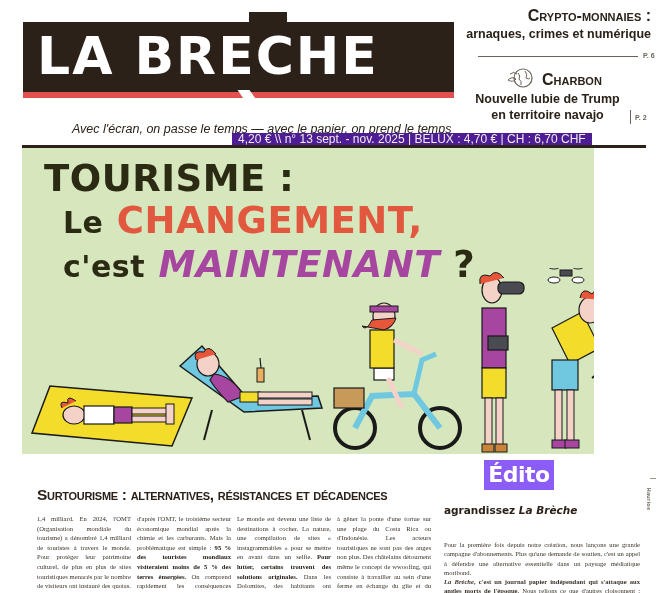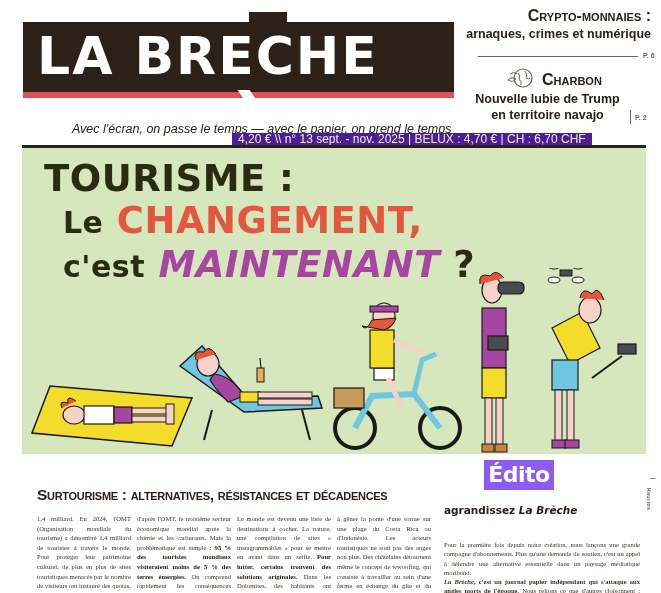--- a/index.html
+++ b/index.html
@@ -25,21 +25,21 @@
     .globe-icon { position: absolute; left: 36px; top: 2px; width: 28px; height: 24px; }
     .teaser2-kicker { position: absolute; left: 72px; top: 6px; font-weight: bold; font-size: 16px; font-variant: small-caps; line-height: 20px; }
     .teaser2-sub { position: absolute; left: 0; top: 27px; width: 155px; text-align: center; font-weight: bold; font-size: 12.5px; line-height: 16px; }
     .teaser2-bar { position: absolute; left: 630px; top: 110px; width: 1px; height: 14px; background: #6b6358; }
 
     
     .price { position: absolute; left: 232px; top: 133px; height: 13px; padding: 0 6px; background: #4c1d95; color: #f2ece4; font-size: 12px; line-height: 13px; white-space: nowrap; }
     .top-rule { position: absolute; left: 22px; top: 145px; width: 624px; height: 3px; background: #2b2118; }
 
     
-    .cover { position: absolute; left: 22px; top: 148px; width: 624px; height: 306px; background: #d6e6bd; overflow: hidden; }
+    .cover { position: absolute; left: 22px; top: 148px; width: 572px; height: 306px; background: #d6e6bd; overflow: hidden; }
     .headline { position: absolute; left: 22px; top: 10px; font-family: "DejaVu Sans", sans-serif; font-weight: bold; font-size: 37px; line-height: 42px; color: #2b2a12; letter-spacing: 0.5px; }
     .headline .red { color: #e2583f; }
     .headline .purple { color: #a646a0; font-style: italic; }
     .headline .sc { font-size: 30px; margin-left: 19px; }
     .illus { position: absolute; left: 0; top: 120px; width: 624px; height: 186px; }
 
     
     .edito { position: absolute; left: 484px; top: 460px; width: 70px; height: 30px; background: #8b5cf6; color: #ffffff; font-family: "DejaVu Sans", sans-serif; font-weight: bold; font-size: 22px; line-height: 30px; text-align: center; letter-spacing: -0.5px; }
 
     

